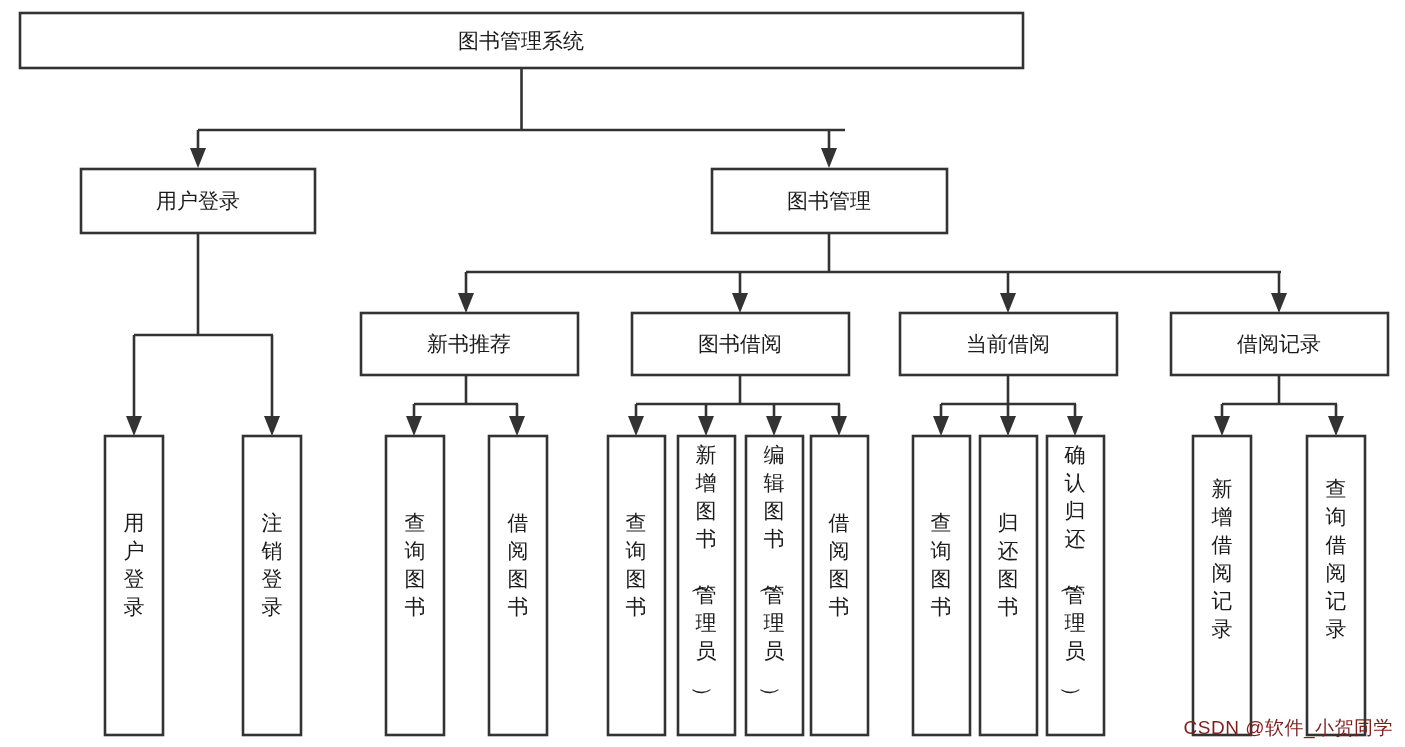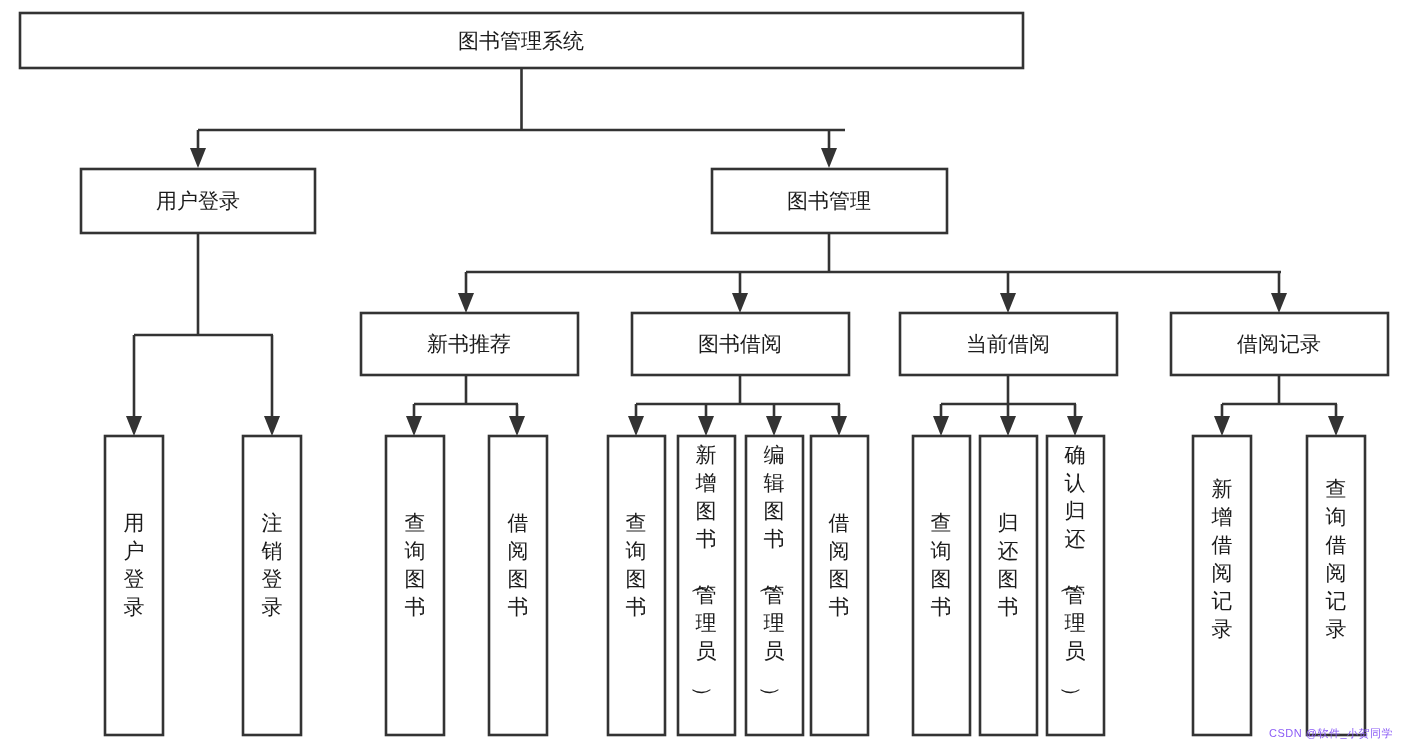--- a/index.html
+++ b/index.html
@@ -52,22 +52,22 @@
     font-family: "Liberation Sans", "DejaVu Sans", sans-serif;
     font-size: 21px;
     fill: #1b1b1b;
     text-anchor: middle;
   }
   .watermark {
     position: absolute;
     right: 12px;
     bottom: 6px;
     font-family: "Liberation Sans", "DejaVu Sans", sans-serif;
-    font-size: 11px;
-    color: #8b5cf6;
+    font-size: 19px;
+    color: #7f1d1d;
     letter-spacing: 0.5px;
     white-space: nowrap;
     pointer-events: none;
   }
 </style>
 </head>
 <body>
 
 <div id="diagram-root">
 

